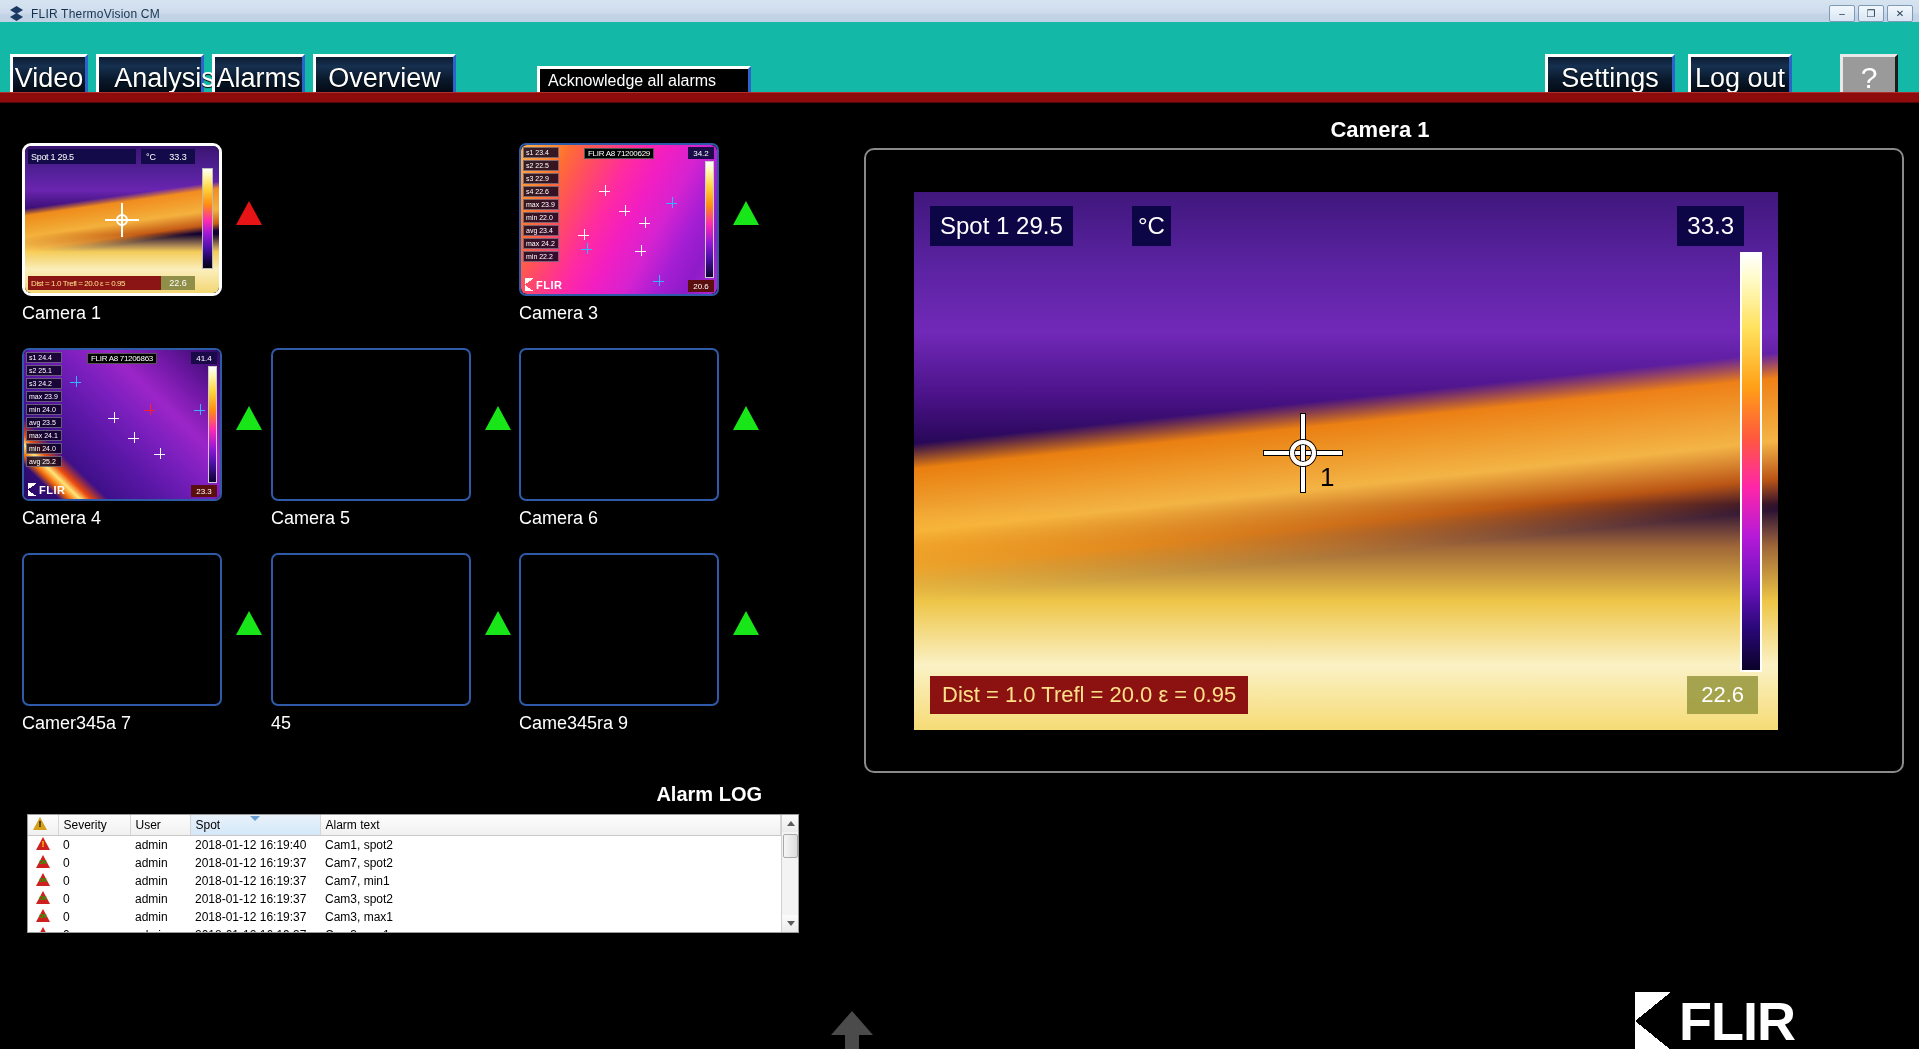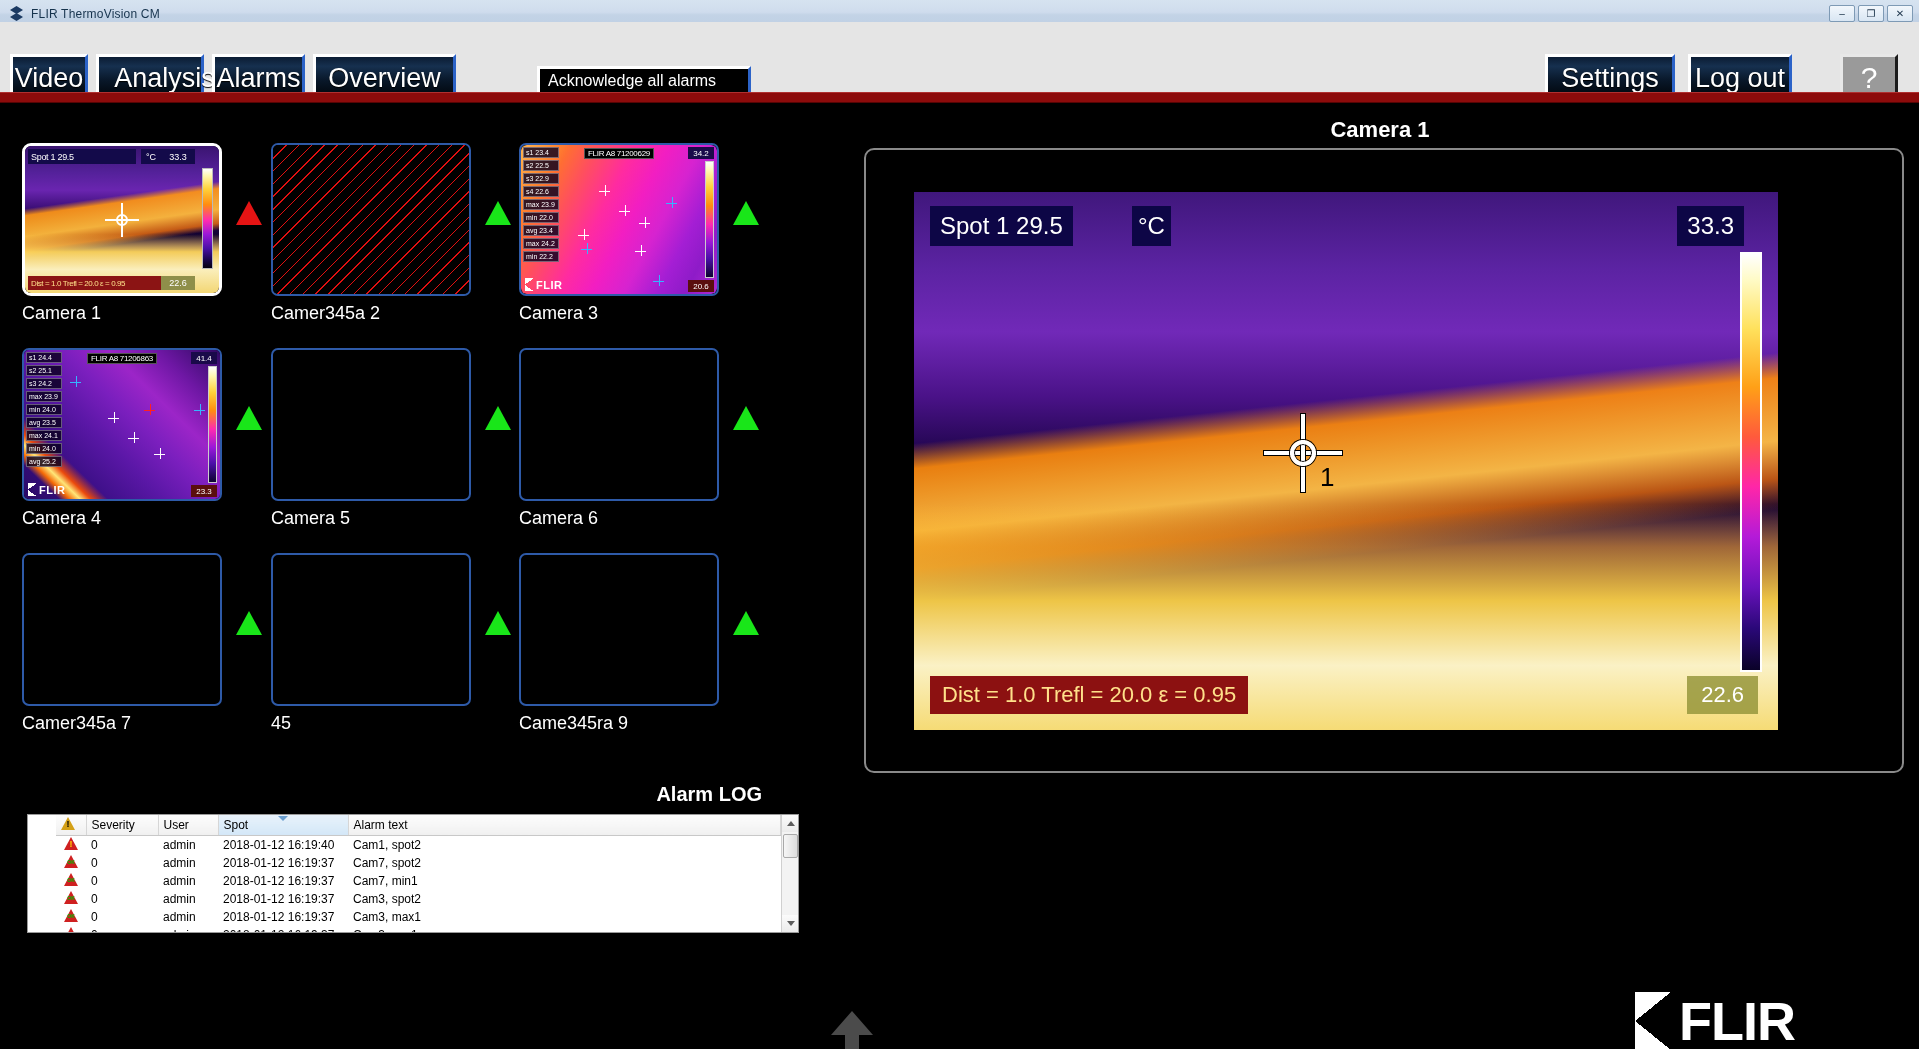--- a/index.html
+++ b/index.html
@@ -31,21 +31,21 @@
     border:1px solid #7e9ab5;
     background:linear-gradient(to bottom,#f2f7fc,#d9e6f3);
     border-radius:2px;
     display:flex;align-items:center;justify-content:center;
     font-size:10px;color:#22394f; line-height:1;
   }
 
   
   #toolbar{
     position:absolute; left:0; top:22px; width:1919px; height:70px;
-    background:#e5e5e5;
+    background:#14b8a6;
   }
   #redbar{
     position:absolute; left:0; top:92px; width:1919px; height:11px;
     background:#8d0b0b;
     border-top:1px solid #b03030;
     border-bottom:1px solid #550404;
   }
 
   .navbtn{
     position:absolute; top:32px; height:48px;
@@ -276,21 +276,21 @@
     text-align:right; color:#ffffff; font-size:20px; font-weight:bold;
   }
   #alarmlog{
     position:absolute; left:27px; top:711px;
     width:772px; height:119px;
     background:#ffffff;
     border:1px solid #9a9a9a;
     display:flex;
     overflow:hidden;
   }
-  #alarmtablewrap{ flex:1 1 auto; overflow:hidden;padding-left:28px; }
+  #alarmtablewrap{ flex:1 1 auto; overflow:hidden; }
   table.alog{ width:100%; border-collapse:collapse; font-size:12px; color:#000; }
   table.alog th{
     background:linear-gradient(to bottom,#fdfdfd,#f0f0f0);
     border-right:1px solid #d6d6d6;
     border-bottom:1px solid #c8c8c8;
     text-align:left; font-weight:normal; padding:2px 5px; height:20px;
     position:relative;
   }
   table.alog th.sorted{ background:linear-gradient(to bottom,#e8f2fb,#d3e7f7); }
   table.alog th .sortarrow{
@@ -498,27 +498,20 @@
               <div class="h"></div>
                 <div class="v"></div>
                 <div class="c"></div>
             </div>
           </div>
         </div>
         <div class="thumblabel">Camera 1</div>
         <div class="statusarrow red"></div>
       </div>
 
-      <div class="thumbcell c1">
-        <div class="thumbbox">
-          <div class="hatch"></div>
-        </div>
-        <div class="thumblabel">Camer345a 2</div>
-        <div class="statusarrow"></div>
-      </div>
 
       <div class="thumbcell c2">
         <div class="thumbbox">
           <div class="ir-wrap ir-cam3">
             <div class="irhdr">
               <span>FLIR A8 71200629</span>
             </div>
             <div class="irsidebar">
               <div>s1 23.4</div>
               <div>s2 22.5</div>

